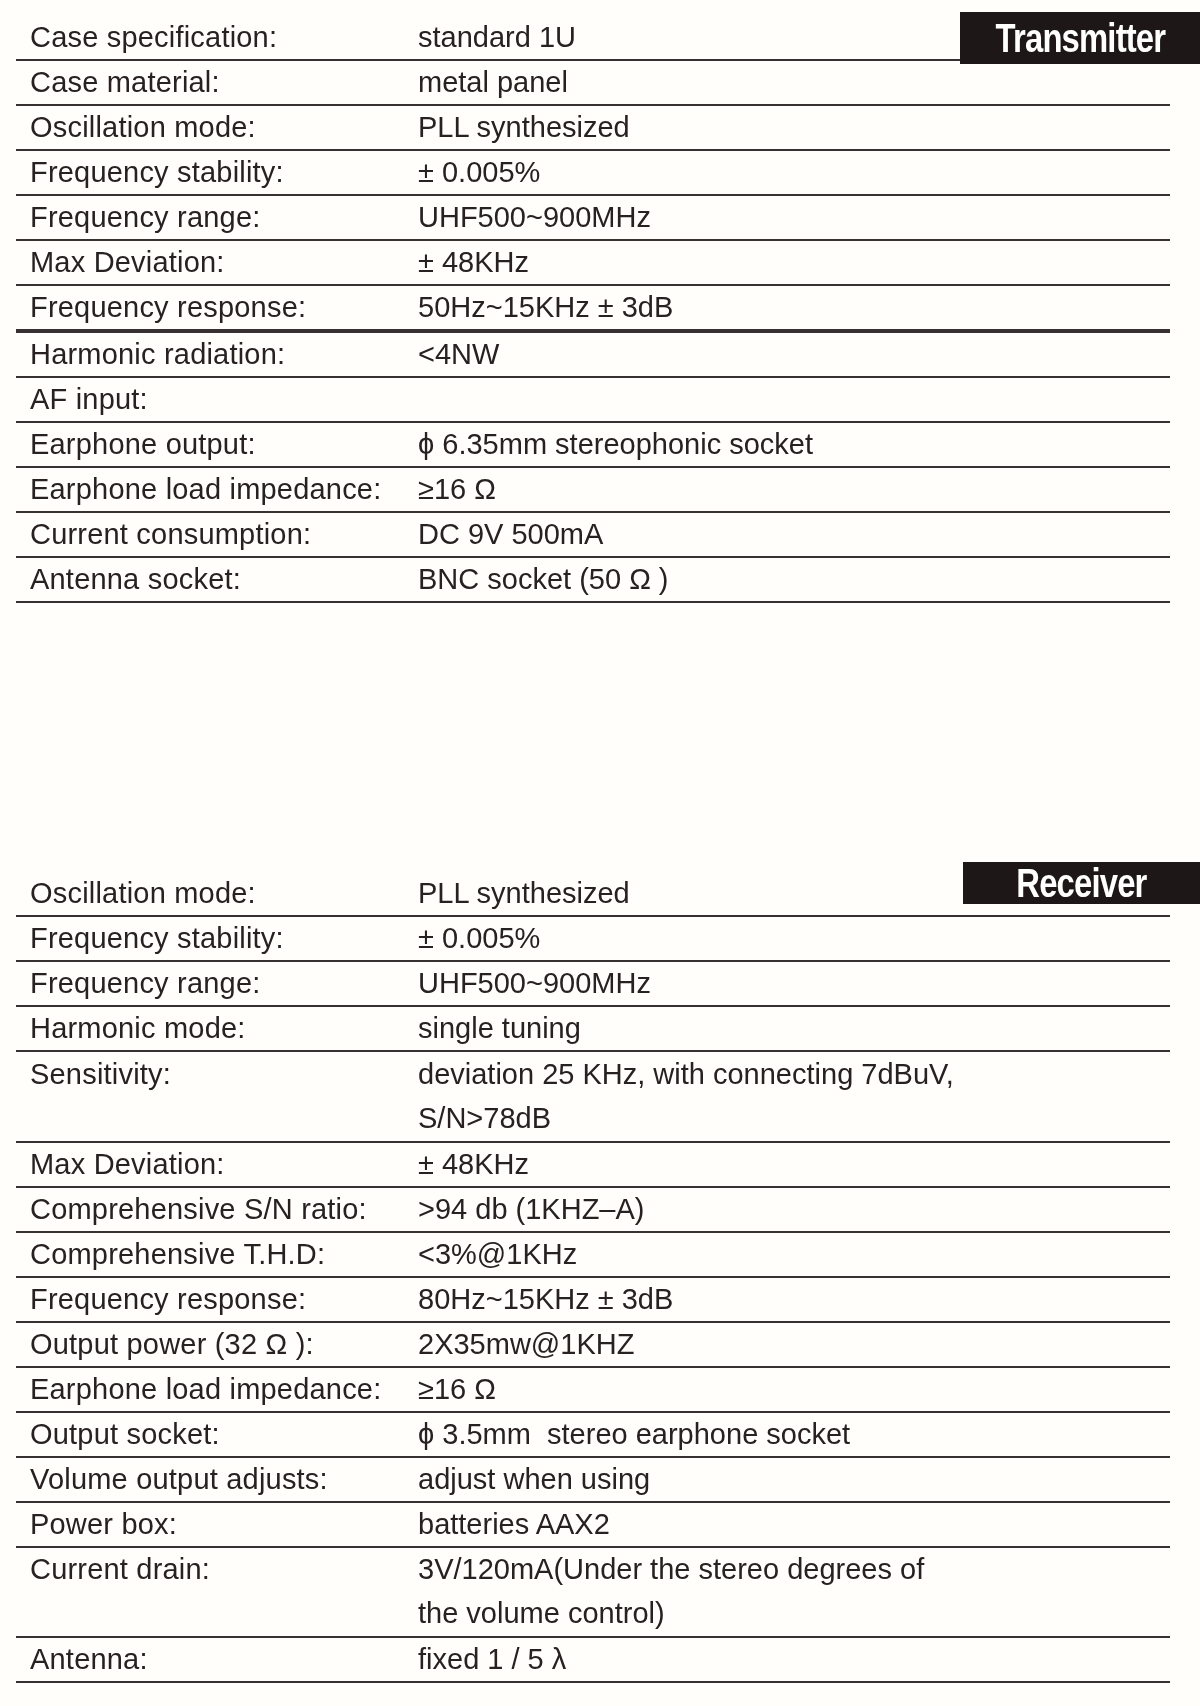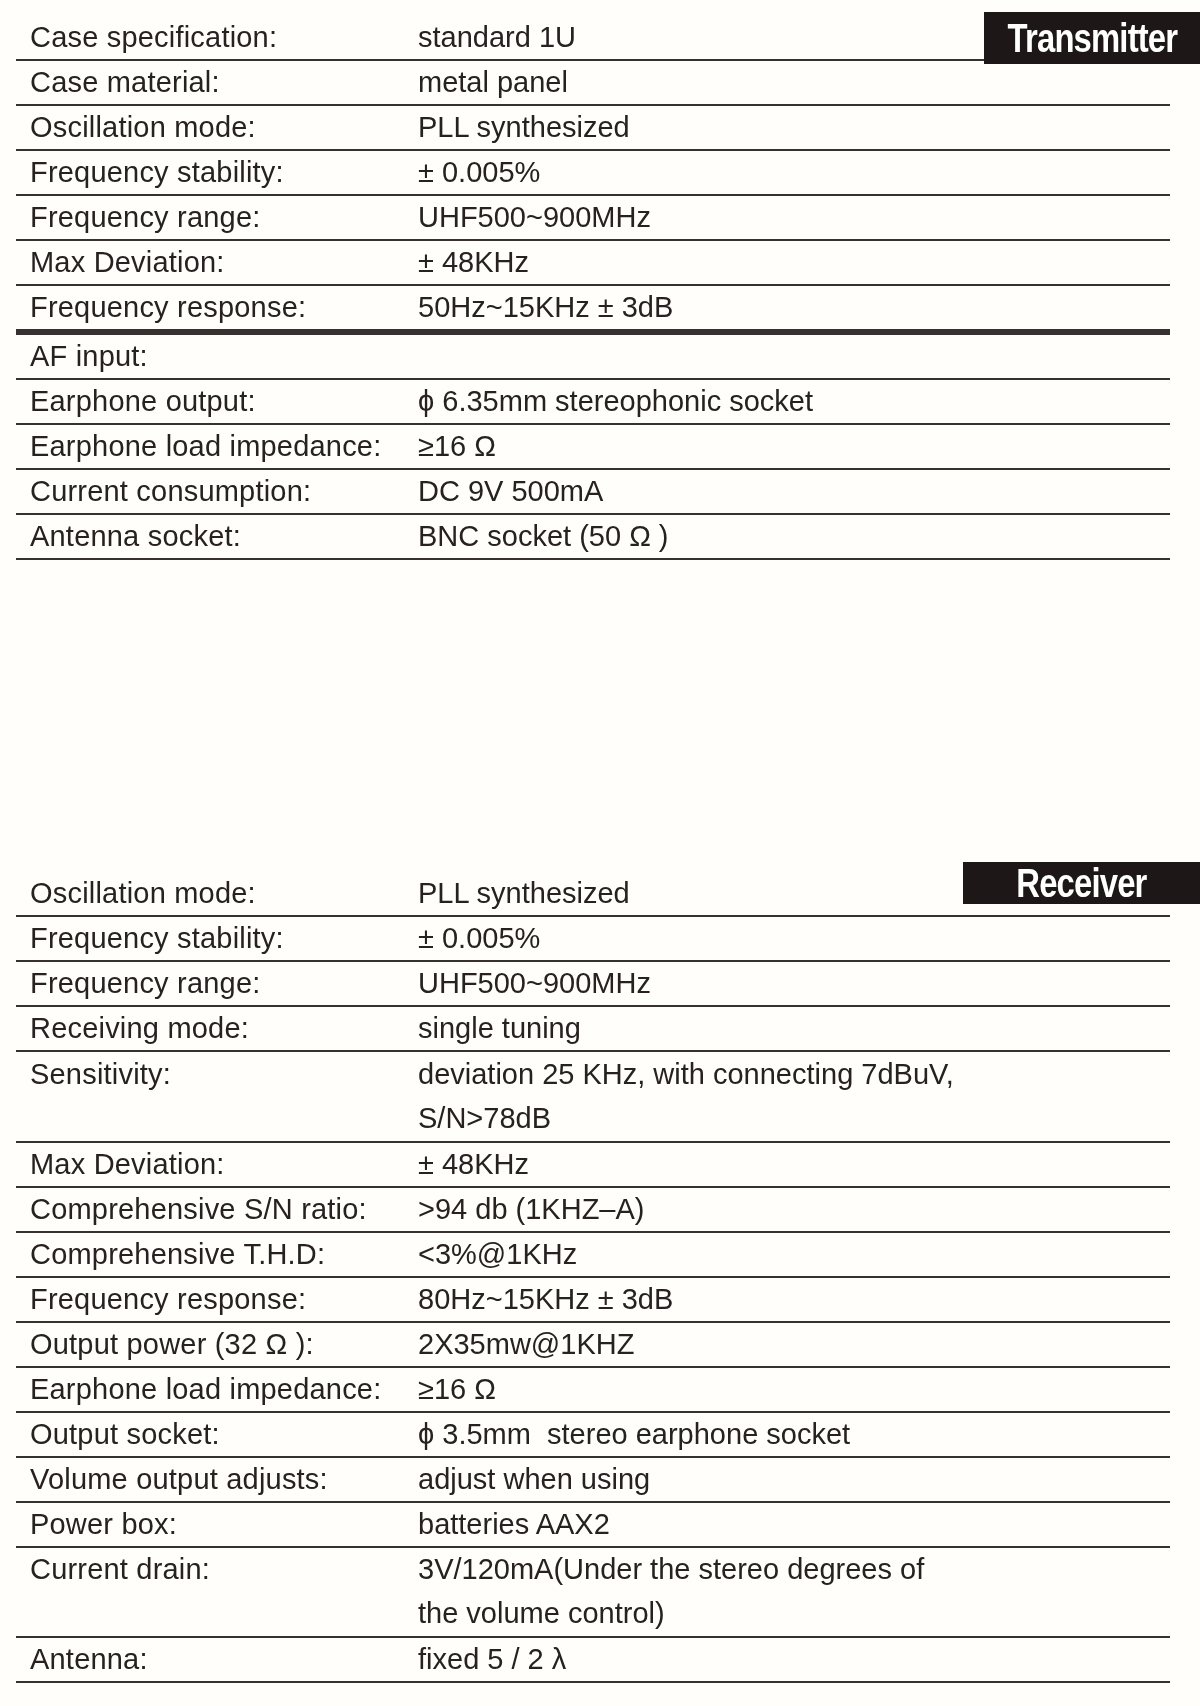--- a/index.html
+++ b/index.html
@@ -59,21 +59,21 @@
   .badge {
     position: absolute;
     right: 0;
     background: #1d1717;
     color: #ffffff;
     display: flex;
     align-items: center;
     justify-content: center;
     z-index: 2;
   }
-  .badge-transmitter { top: 12px;  width: 216px; height: 52px; }
+  .badge-transmitter { top: 12px;  width: 240px; height: 52px; }
   .badge-receiver    { top: 862px; width: 237px; height: 42px; }
   .badge .badge-text {
     font-weight: 700;
     font-size: 40px;
     letter-spacing: -1px;
     white-space: nowrap;
     transform: scaleX(0.82);
     transform-origin: center;
   }
 </style>
@@ -127,20 +127,26 @@
         </div>
         <div class="rule"></div>
         <div class="spec-row">
           <div class="label">Frequency response:</div>
           <div class="value">
             <div class="vline">50Hz~15KHz ± 3dB</div>
           </div>
         </div>
         <div class="rule"></div>
         <div class="rule"></div>
+        <div class="spec-row">
+          <div class="label">Harmonic radiation:</div>
+          <div class="value">
+            <div class="vline">&lt;4NW</div>
+          </div>
+        </div>
         <div class="rule"></div>
         <div class="spec-row">
           <div class="label">AF input:</div>
         </div>
         <div class="rule"></div>
         <div class="spec-row">
           <div class="label">Earphone output:</div>
           <div class="value">
             <div class="vline">ϕ 6.35mm stereophonic socket</div>
           </div>
@@ -187,21 +193,21 @@
         </div>
         <div class="rule"></div>
         <div class="spec-row">
           <div class="label">Frequency range:</div>
           <div class="value">
             <div class="vline">UHF500~900MHz</div>
           </div>
         </div>
         <div class="rule"></div>
         <div class="spec-row">
-          <div class="label">Receiving mode:</div>
+          <div class="label">Harmonic mode:</div>
           <div class="value">
             <div class="vline">single tuning</div>
           </div>
         </div>
         <div class="rule"></div>
         <div class="spec-row tall">
           <div class="label">Sensitivity:</div>
           <div class="value">
             <div class="vline">deviation 25 KHz, with connecting 7dBuV,</div>
             <div class="vline">S/N&gt;78dB</div>
@@ -275,21 +281,21 @@
           <div class="label">Current drain:</div>
           <div class="value">
             <div class="vline">3V/120mA(Under the stereo degrees of</div>
             <div class="vline">the volume control)</div>
           </div>
         </div>
         <div class="rule"></div>
         <div class="spec-row">
           <div class="label">Antenna:</div>
           <div class="value">
-            <div class="vline">fixed 5 / 2 λ</div>
+            <div class="vline">fixed 1 / 5 λ</div>
           </div>
         </div>
         <div class="rule"></div>
       </div>
   </section>
 
   <div class="badge badge-transmitter">
     <span class="badge-text">Transmitter</span>
   </div>
 

